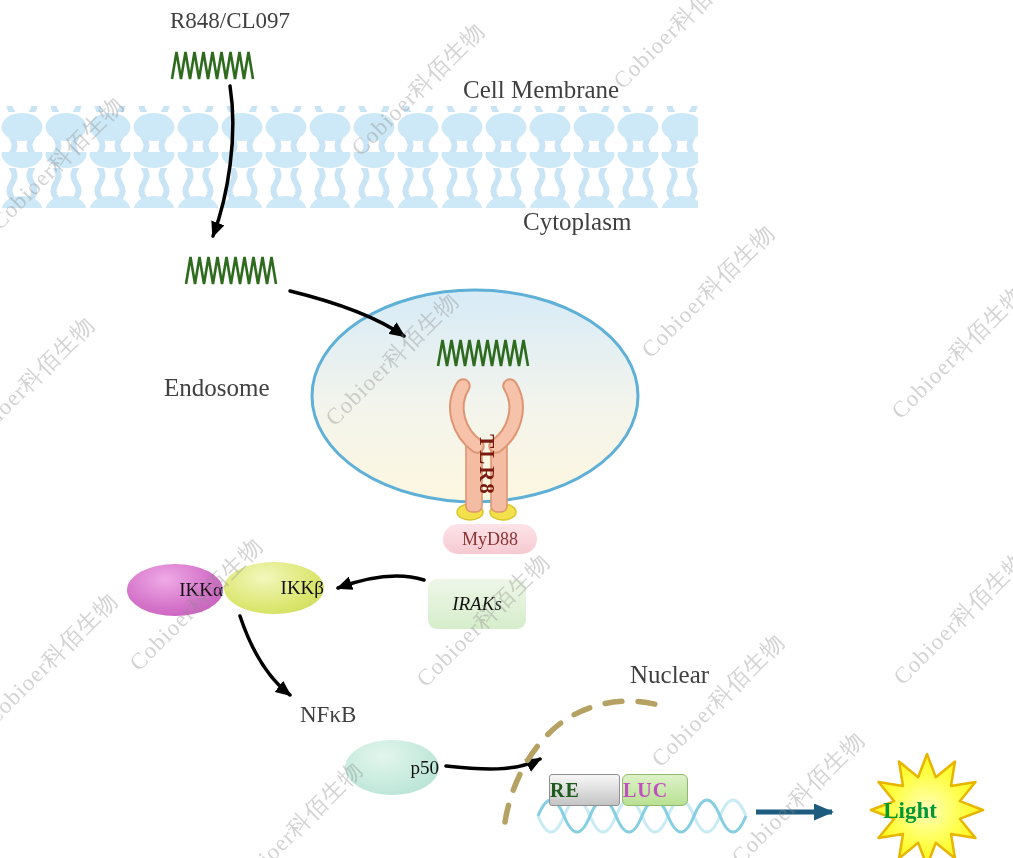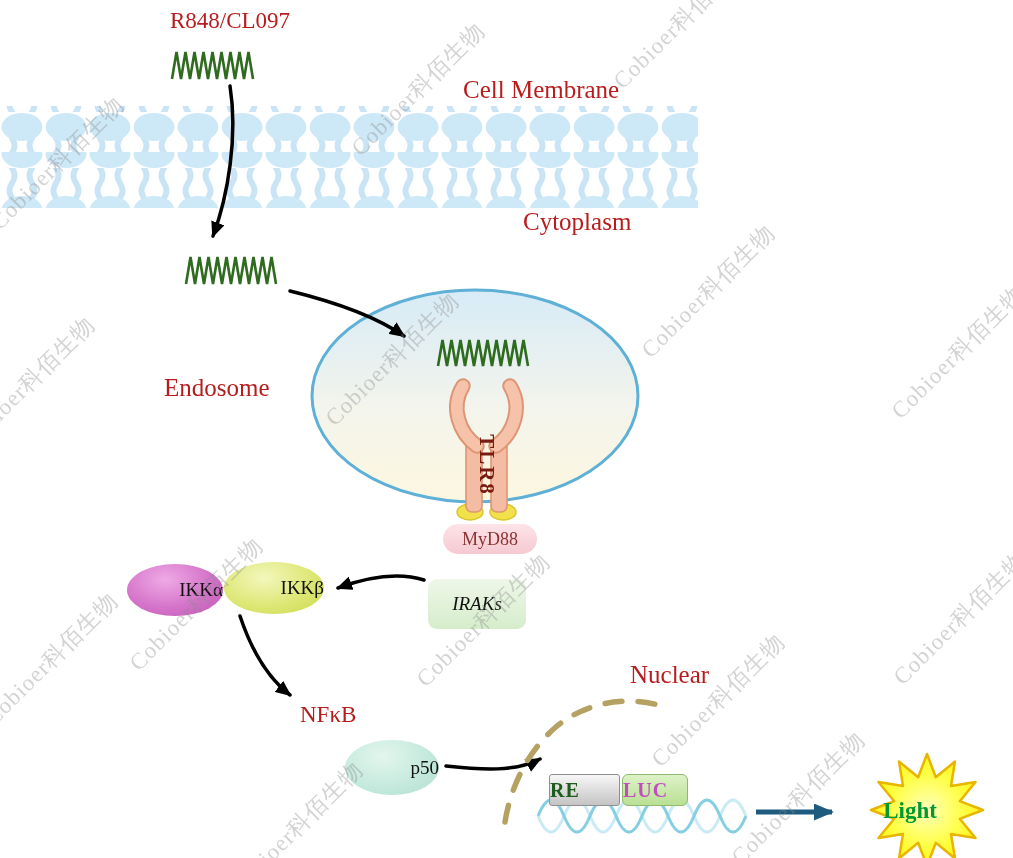--- a/index.html
+++ b/index.html
@@ -3,21 +3,21 @@
 <meta charset="utf-8">
 <style>
   * { margin:0; padding:0; box-sizing:border-box; }
   html,body { background:#ffffff; }
   .canvas {
     position:relative; width:1013px; height:858px; background:#ffffff;
     overflow:hidden; font-family:"Liberation Serif", serif; color:#111;
   }
   svg.gfx { position:absolute; left:0; top:0; z-index:1; }
   .shape, .label { position:absolute; z-index:3; }
-  .label { color:#b91c1c; white-space:nowrap; }
+  .label { color:#404040; white-space:nowrap; }
   .lbl-big { font-size:25px; }
   .lbl-med { font-size:23px; }
   .pill {
     display:flex; align-items:center; justify-content:center;
     font-size:18px;
   }
   .ellipse {
     display:flex; align-items:center; justify-content:flex-end;
     border-radius:50%; font-size:19px; color:#111;
   }

